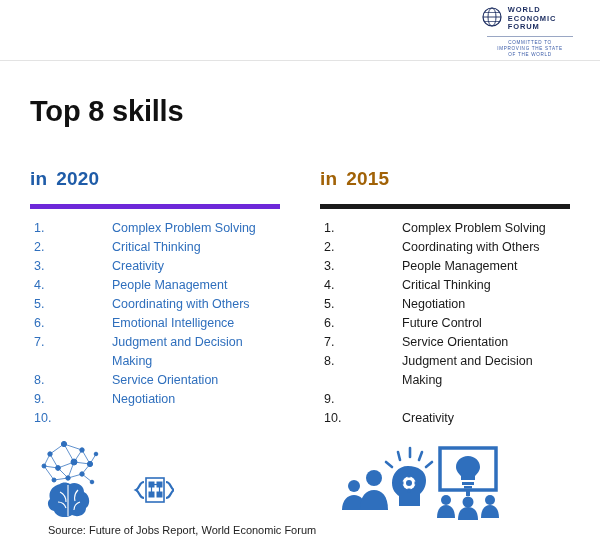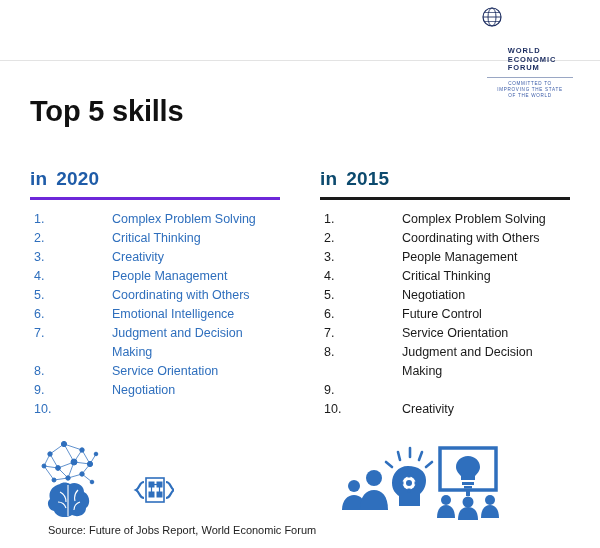--- a/index.html
+++ b/index.html
@@ -45,21 +45,20 @@
     flex: none;
   }
   .logo-words {
     font-size: 7.5px;
     line-height: 8.5px;
     letter-spacing: 0.9px;
     font-weight: bold;
     color: #1a2b5f;
     text-align: left;
     text-transform: uppercase;
-    margin-top: 41px;
   }
   .logo-rule {
     width: 86px;
     height: 1px;
     background: #9aa7c4;
     margin: 4px 0 3px 22px;
   }
   .logo-tag {
     font-size: 4.6px;
     line-height: 6px;
@@ -89,28 +88,28 @@
     width: 540px;
     display: flex;
     gap: 40px;
   }
   .col { width: 250px; }
 
   .col-head {
     font-size: 19px;
     font-weight: bold;
     color: #1f5ca8;
-    padding-bottom: 7px;
-    border-bottom: 3px solid #6d28d9;
+    padding-bottom: 14px;
+    border-bottom: 5px solid #6d28d9;
     letter-spacing: 0.2px;
   }
   .col-head .year { margin-left: 9px; }
 
   .col.secondary .col-head {
-    color: #0c4a6e;
+    color: #a16207;
     border-bottom-color: #1a1a1a;
   }
 
   ol.skills {
     list-style: none;
     margin: 10px 0 0 0;
     padding: 0;
   }
   ol.skills li {
     display: flex;
@@ -173,21 +172,21 @@
     </div>
     <div class="logo-rule"></div>
     <div class="logo-tag">
       <div>COMMITTED TO</div>
       <div>IMPROVING THE STATE</div>
       <div>OF THE WORLD</div>
     </div>
   </div>
 </div>
 
-<div class="page-title">Top 5 skills</div>
+<div class="page-title">Top 8 skills</div>
 
 <div class="columns">
 
   <div class="col primary">
     <div class="col-head">
       <span>in</span><span class="year">2020</span>
     </div>
     <ol class="skills">
       <li>
           <span class="rank">1.</span>

